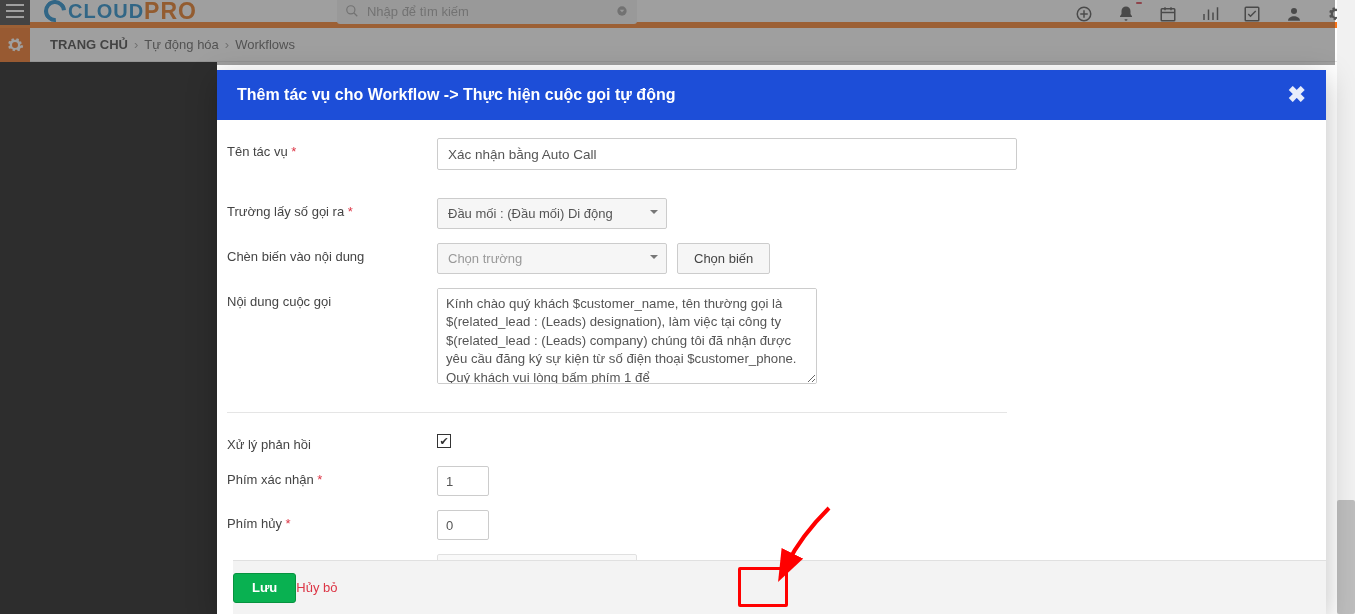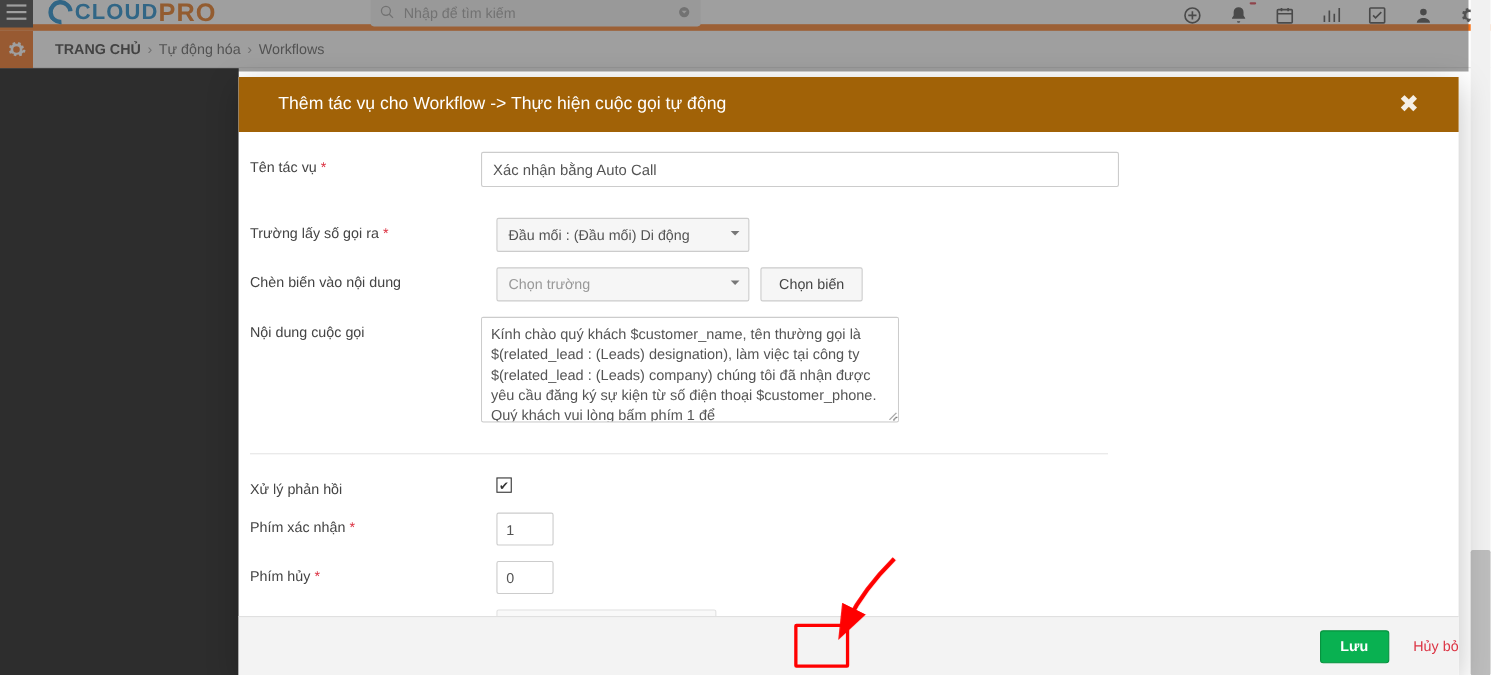--- a/index.html
+++ b/index.html
@@ -57,35 +57,36 @@
     position: absolute; left: 0; top: 62px; width: 217px; height: 552px;
     background: #2d2d2d;
   }
 
   .modal {
     position: absolute; left: 217px; top: 70px; width: 1109px; height: 544px;
     background: #fff; display:flex; flex-direction:column;
     box-shadow: 0 8px 28px rgba(0,0,0,0.25);
   }
   .modal-header {
-    height: 50px; background: #a16207; color: #fff; display:flex;
-    align-items:center; justify-content: space-between; padding: 0 36px;
+    height: 50px; background: #1d4ed8; color: #fff; display:flex;
+    align-items:center; justify-content: space-between; padding: 0 20px;
     font-size: 16px;
+    font-weight: bold;
   }
   .modal-header .close { color:#fff; opacity:.9; cursor:pointer; font-size: 22px; }
 
   .modal-body {
     flex: 1; overflow-y: auto; padding: 18px 40px 0 10px; position:relative;
   }
   .modal-body::-webkit-scrollbar { width: 10px; }
   .modal-body::-webkit-scrollbar-thumb { background:#b8b8b8; border-radius:4px; }
   .modal-body-inner { padding-bottom: 10px; }
 
   .form-row { display:flex; align-items:flex-start; margin-bottom: 28px; }
-  .form-row.tight { margin-bottom: 14px; gap: 14px; }
+  .form-row.tight { margin-bottom: 14px; }
   .form-label { width: 210px; font-size: 13px; color:#444; padding-top:6px; }
   .req { color:#dc3545; }
   .form-ctrl { flex:1; display:flex; align-items:center; gap:10px; }
 
   input[type=text].text-input {
     height: 32px; border:1px solid #ccc; border-radius:2px; padding: 0 10px;
     font-size: 13.5px; color:#555; width: 580px;
   }
   .select {
     height: 31px; border:1px solid #ccc; border-radius:2px; background:#f6f6f6;
@@ -118,22 +119,23 @@
 
   .small-input {
     width: 52px; height: 30px; border:1px solid #ccc; border-radius:2px;
     text-align:left; padding:0 8px; font-size:13px; color:#555;
   }
 
   .hr { border:0; border-top:1px solid #e5e5e5; margin: 6px 0 18px 0; width: 780px; }
 
   .modal-footer {
     height: 54px; background:#f3f3f3; border-top:1px solid #e0e0e0;
-    display:flex; align-items:center; justify-content:flex-end; gap: 22px;
+    display:flex; align-items:center; justify-content:flex-start; 
     position:relative;
+    margin-left:16px;
   }
   .btn-save {
     height: 30px; background:#09b151; color:#fff; border:1px solid #07933f;
     border-radius:3px; padding: 0 18px; font-size: 13px; font-weight:bold; cursor:pointer;
   }
   .btn-cancel-link { color:#dc3545; font-size:13px; cursor:pointer; }
 
   .red-callout {
     position:absolute; width: 50px; height: 40px; border:3px solid #ff0000;
     border-radius:2px; pointer-events:none;

